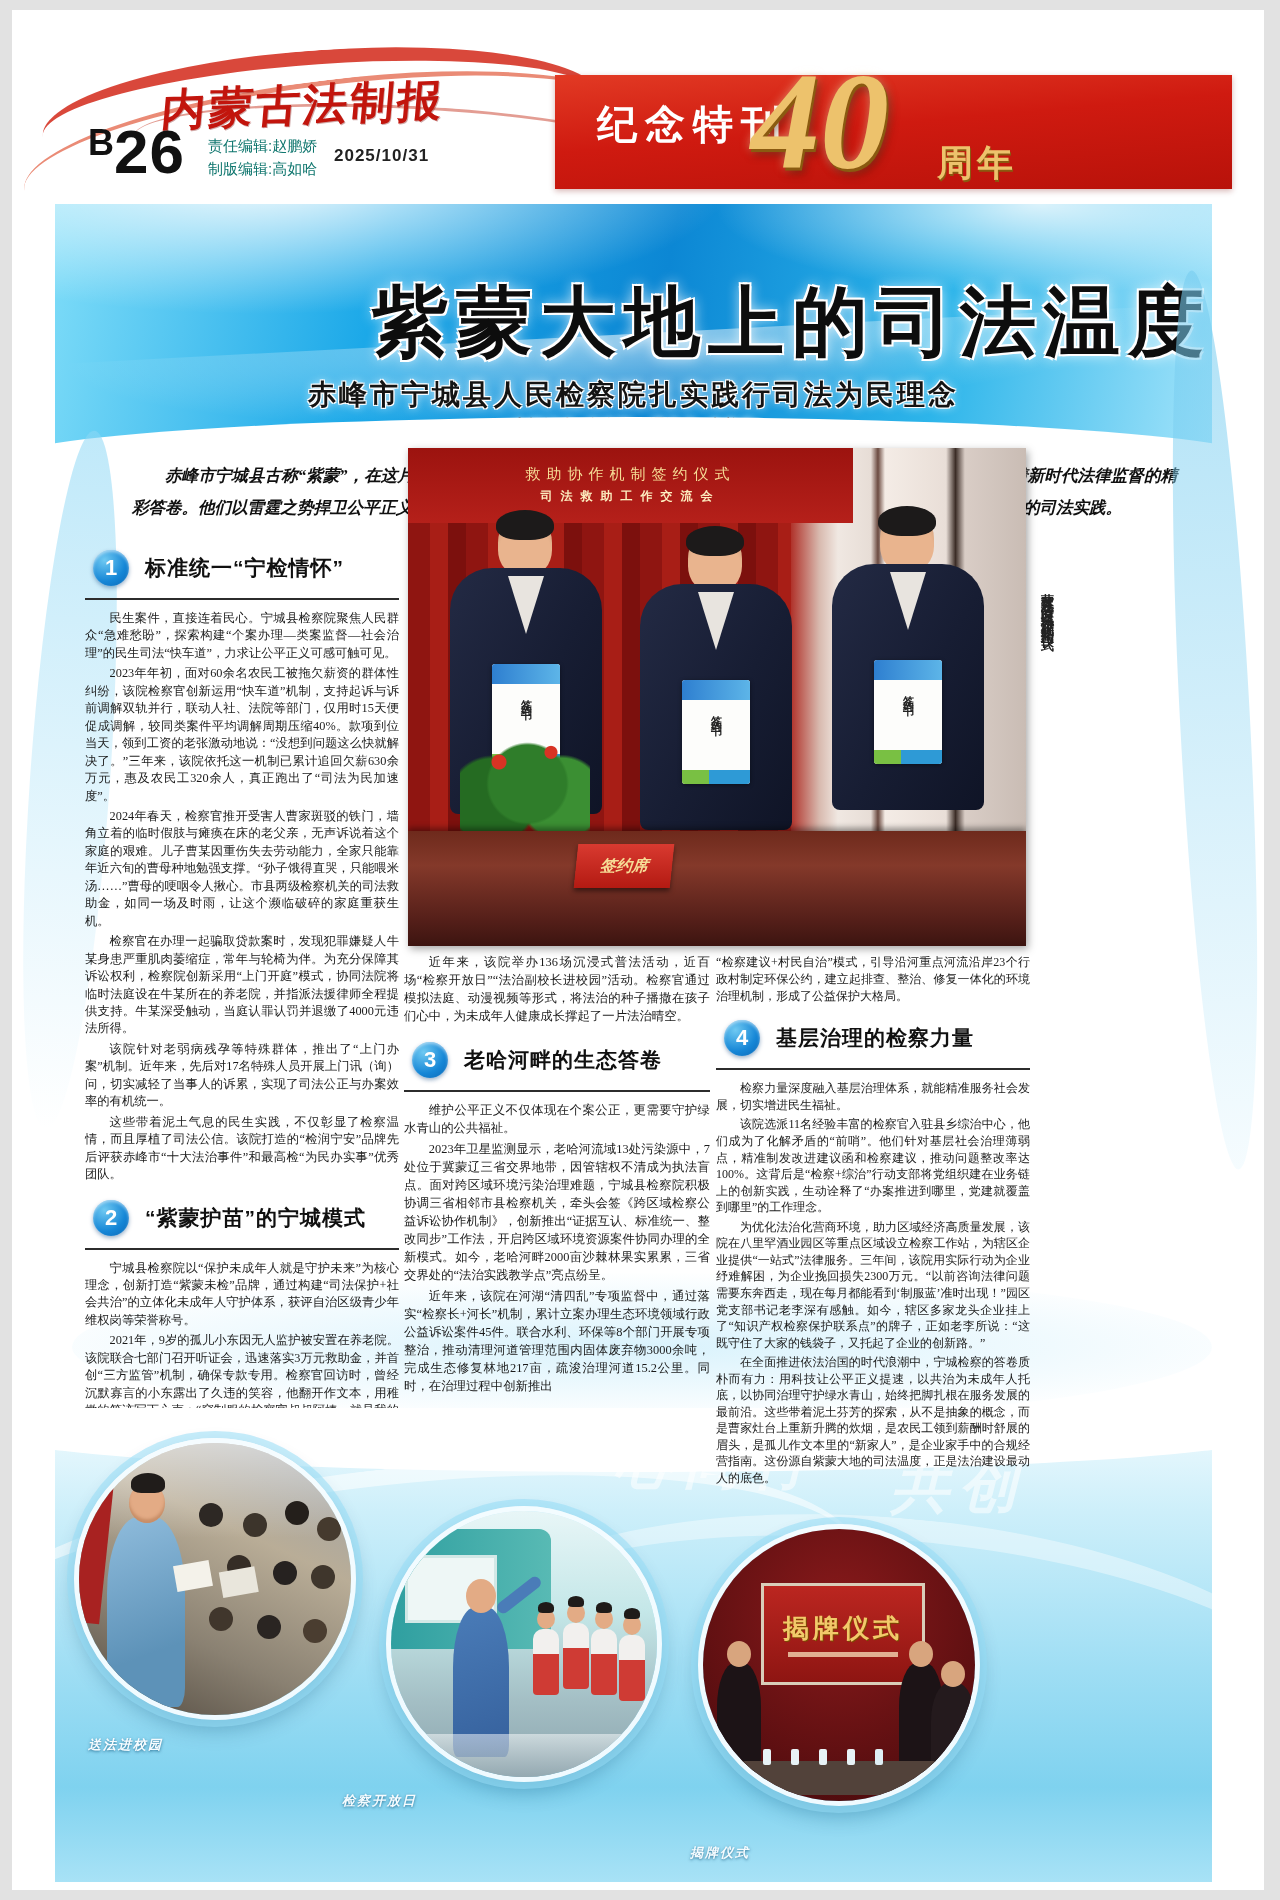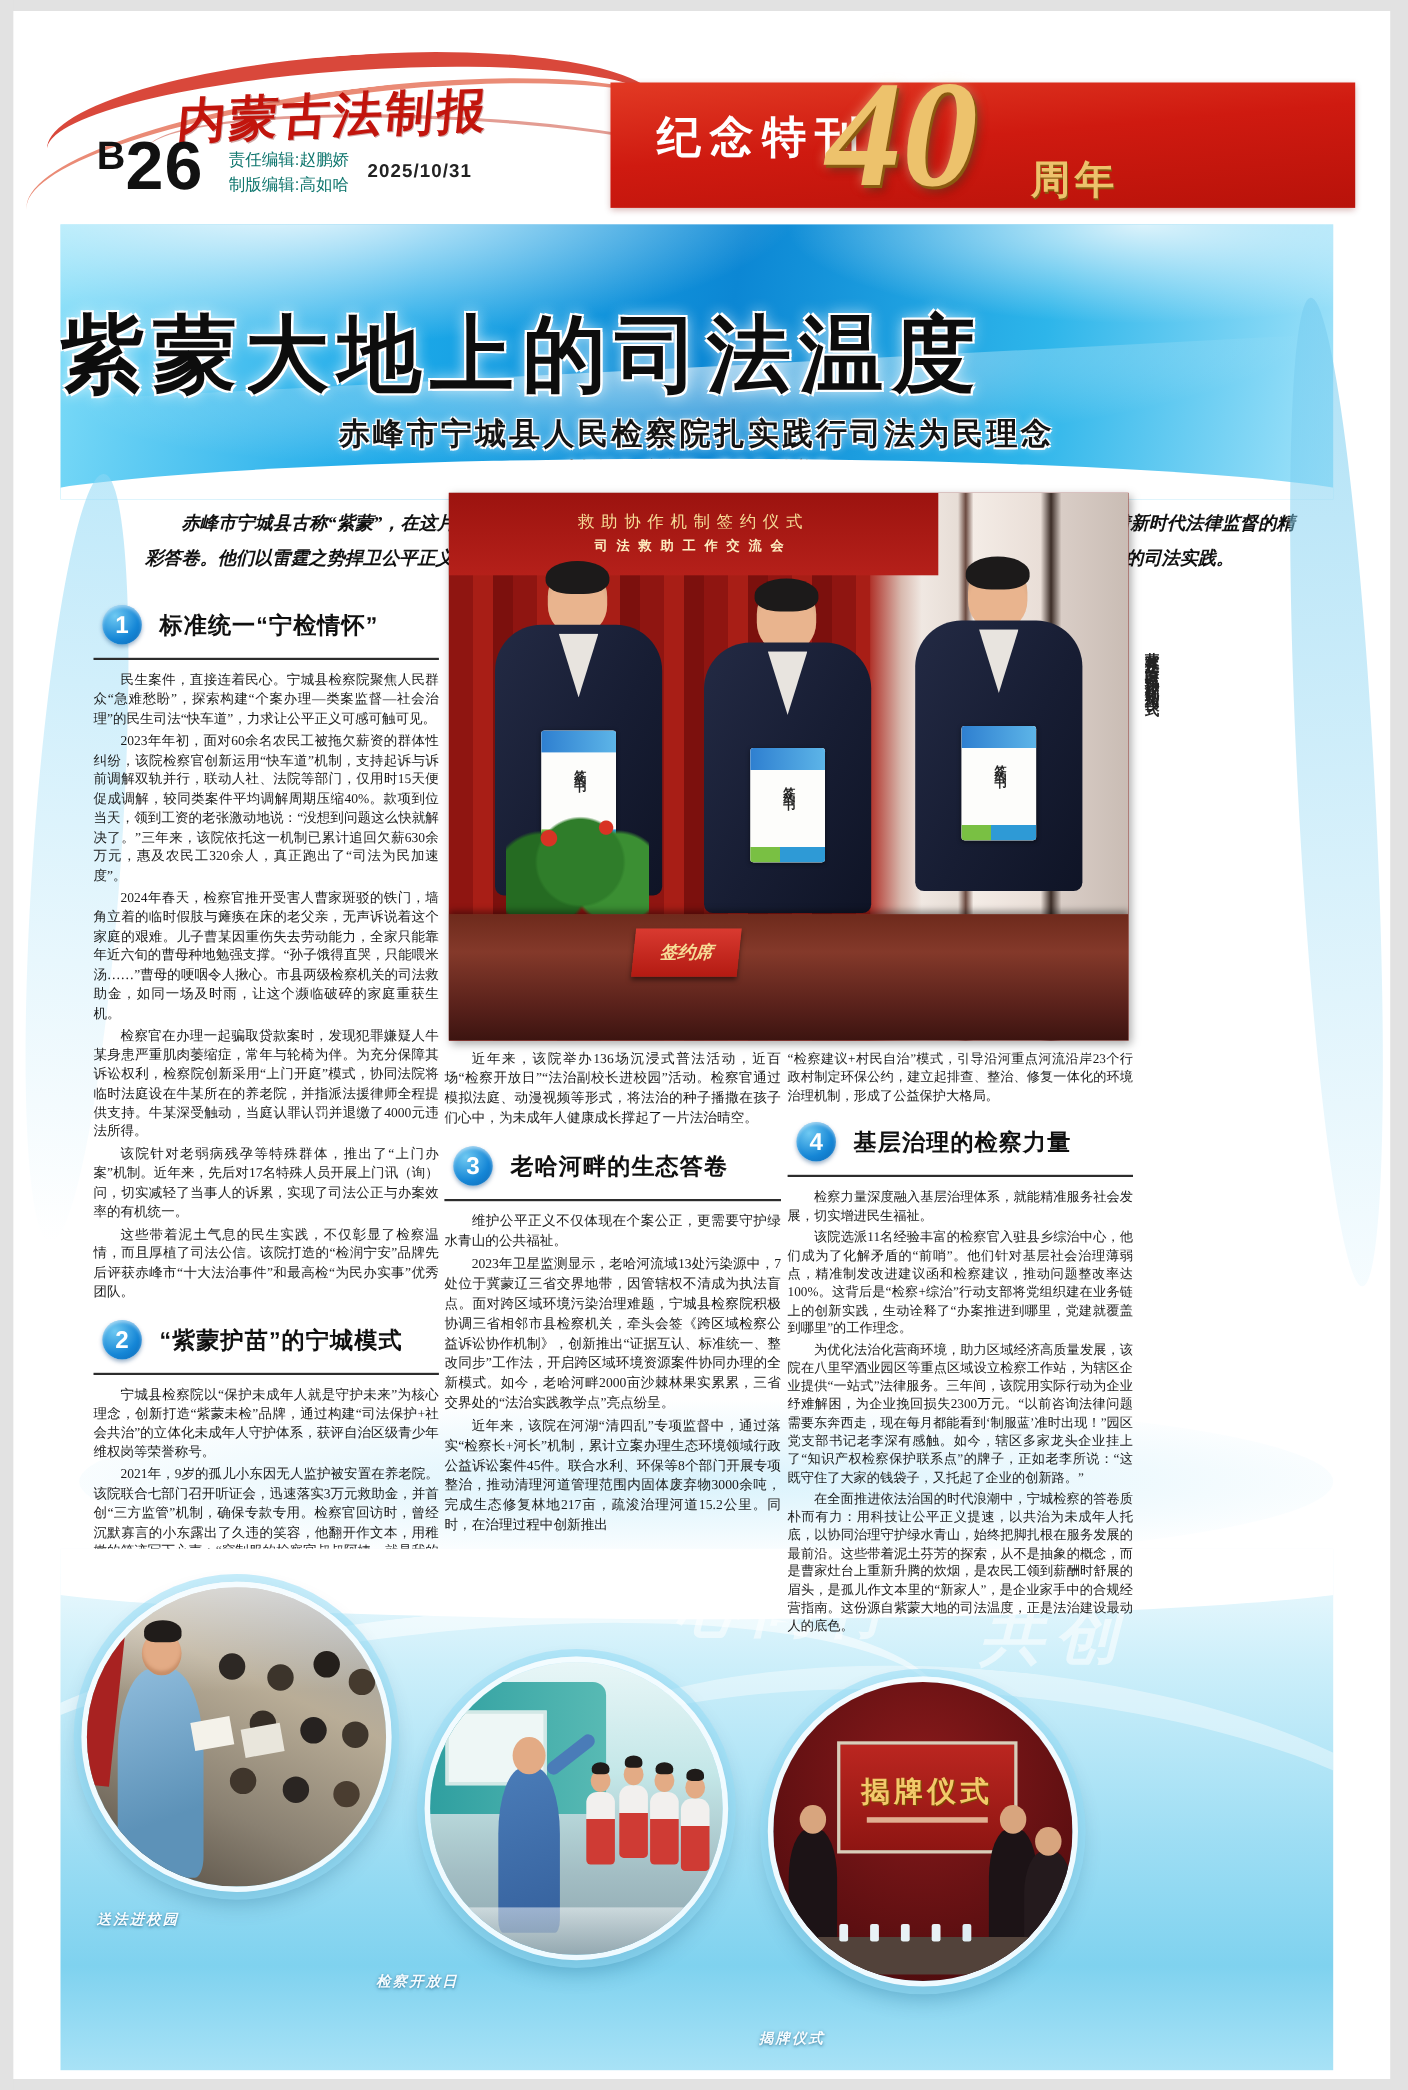--- a/index.html
+++ b/index.html
@@ -49,21 +49,21 @@
       radial-gradient(90% 120% at 18% -10%,rgba(255,255,255,.95) 0%,rgba(255,255,255,0) 45%),
       radial-gradient(70% 90% at 85% 0%,rgba(255,255,255,.8) 0%,rgba(255,255,255,0) 40%),
       linear-gradient(100deg,#7edcf8 0%,#1ba8e8 28%,#0c87d4 52%,#2db5ea 76%,#a4e4fa 100%);
   }
   .title-band::before{content:'';position:absolute;left:-8%;top:52%;width:116%;height:90%;
     background:radial-gradient(60% 55% at 50% 0%,rgba(255,255,255,.55),rgba(255,255,255,0) 70%);
     transform:rotate(-3deg);}
   .title-band::after{content:'';position:absolute;left:-5%;bottom:-58px;width:110%;height:95px;
     background:#fff;border-radius:100% 100% 0 0/90px 90px 0 0;}
   .main-title{
-    position:absolute;left:0;right:0;top:68px;text-align:left;
+    position:absolute;left:0;right:0;top:68px;text-align:right;
     font-size:76px;font-weight:900;color:#0d0d0d;letter-spacing:8px;
     text-shadow:-2px -2px 0 #fff,2px -2px 0 #fff,-2px 2px 0 #fff,2px 2px 0 #fff,0 0 14px rgba(255,255,255,.95);
   }
   .sub-title{
     position:absolute;left:0;right:0;top:172px;text-align:center;
     font-size:28px;font-weight:900;color:#141414;letter-spacing:3px;
     text-shadow:-1px -1px 0 #fff,1px -1px 0 #fff,-1px 1px 0 #fff,1px 1px 0 #fff,0 0 8px rgba(255,255,255,.9);
   }
   .byline{
     position:absolute;left:0;right:0;top:212px;text-align:center;

